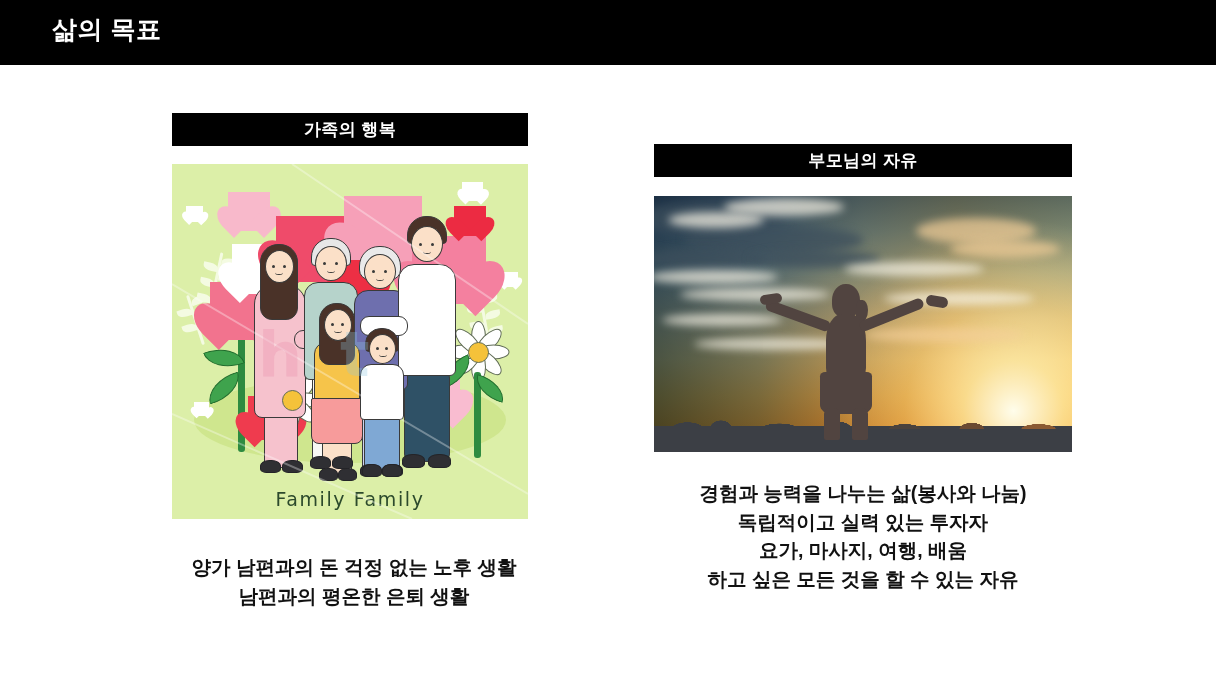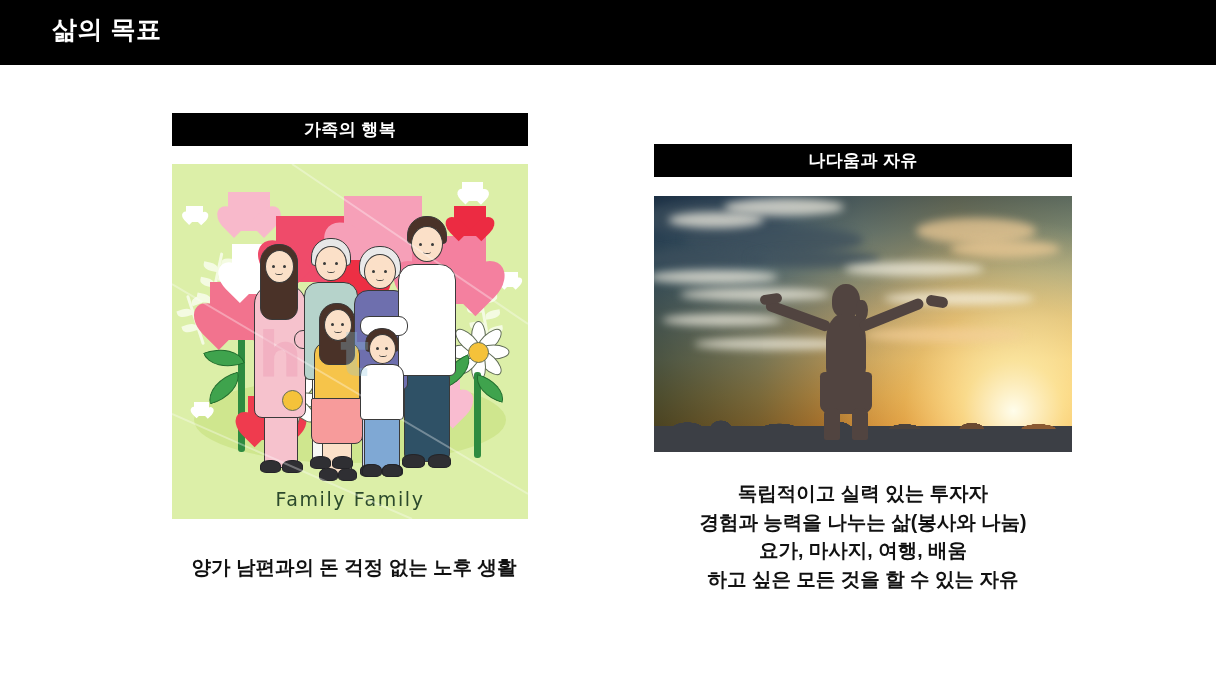--- a/index.html
+++ b/index.html
@@ -464,26 +464,27 @@
         <text x="168" y="212">t</text>
       </g>
     </svg>
 
     <div class="happy-family-text">Family Family</div>
   </div>
 </div>
 
 <div class="caption" id="caption-family">
   <div>양가 남편과의 돈 걱정 없는 노후 생활</div>
+  <div>남편과의 평온한 은퇴 생활</div>
 </div>
 
 <div class="panel" id="panel-freedom">
 
   <div class="panel-label">
-    <span>나다움과 자유</span>
+    <span>부모님의 자유</span>
   </div>
 
   <div class="sunset-art">
     <div class="sky"></div>
 
     <div class="cloud cloud-dark" style="left:-18px;top:6px;width:150px;height:34px;"></div>
     <div class="cloud cloud-dark" style="left:30px;top:30px;width:180px;height:28px;"></div>
     <div class="cloud cloud-dark" style="left:-10px;top:52px;width:120px;height:22px;"></div>
     <div class="cloud cloud-dark" style="left:96px;top:54px;width:130px;height:18px;"></div>
 
@@ -511,17 +512,17 @@
       <div class="sil-part" style="left:122px;top:12px;width:22px;height:11px;border-radius:6px;transform:rotate(10deg);"></div>
       <div class="sil-part sil-leg" style="left:20px;top:124px;width:16px;height:32px;"></div>
       <div class="sil-part sil-leg" style="left:48px;top:124px;width:16px;height:32px;"></div>
     </div>
 
     <div class="horizon"></div>
   </div>
 </div>
 
 <div class="caption" id="caption-freedom">
+  <div>경험과 능력을 나누는 삶(봉사와 나눔)</div>
   <div>독립적이고 실력 있는 투자자</div>
-  <div>경험과 능력을 나누는 삶(봉사와 나눔)</div>
   <div>요가, 마사지, 여행, 배움</div>
   <div>하고 싶은 모든 것을 할 수 있는 자유</div>
 </div>
 
 </body></html>

